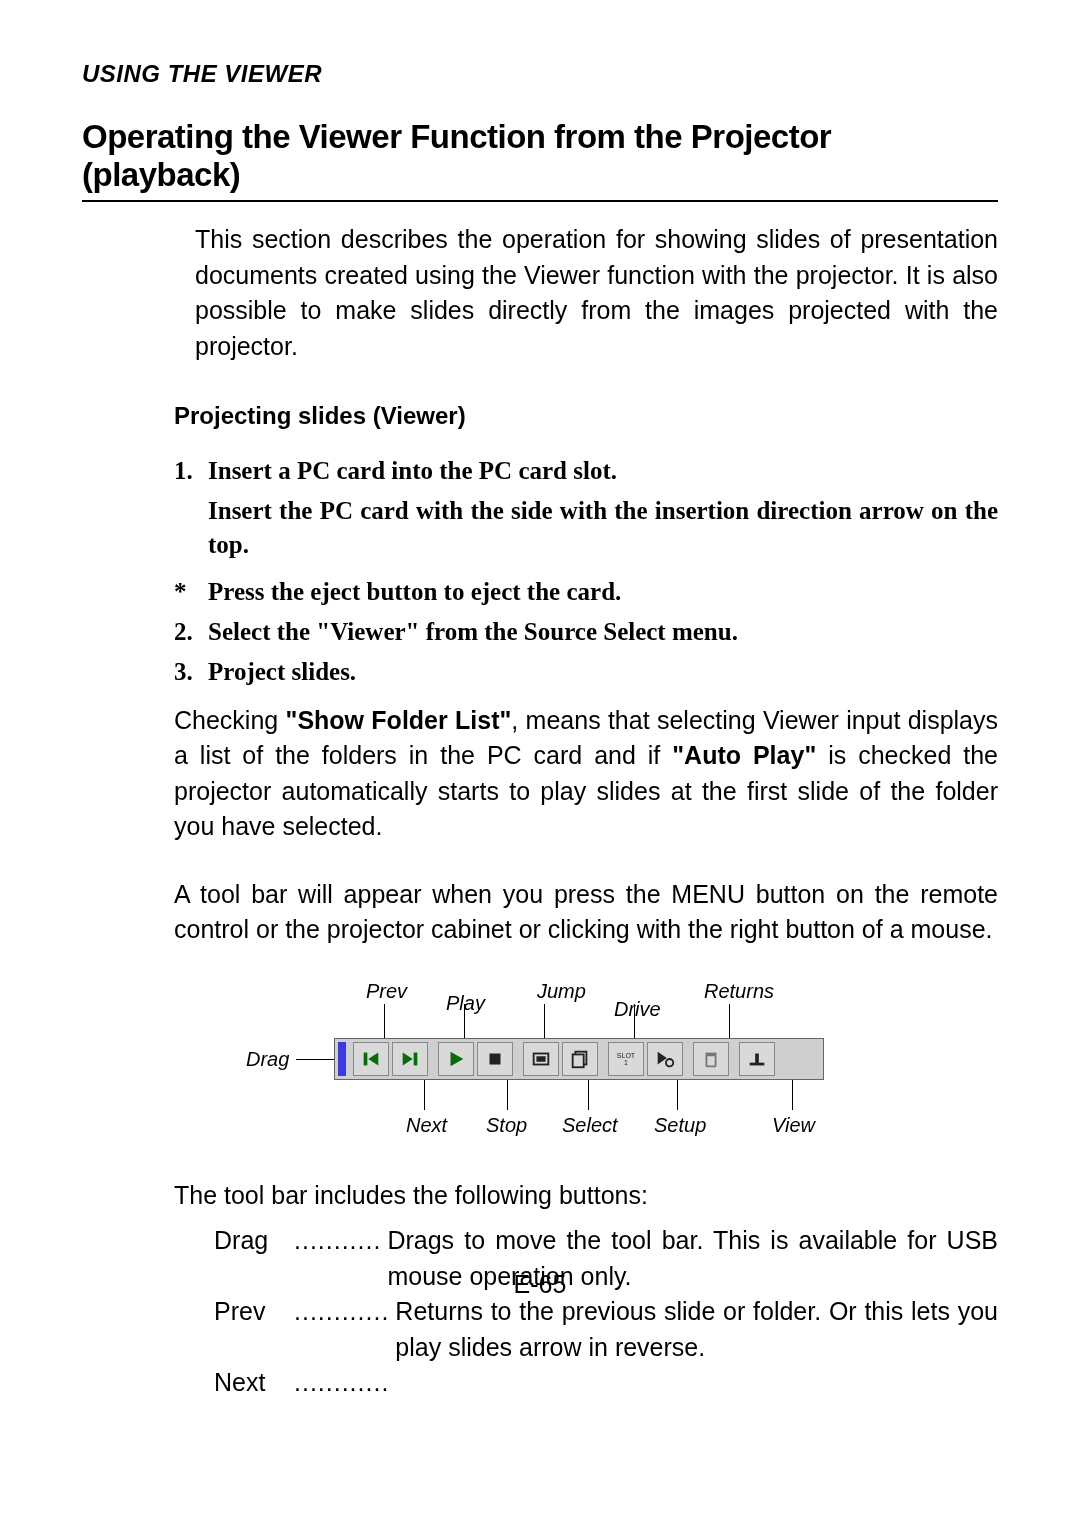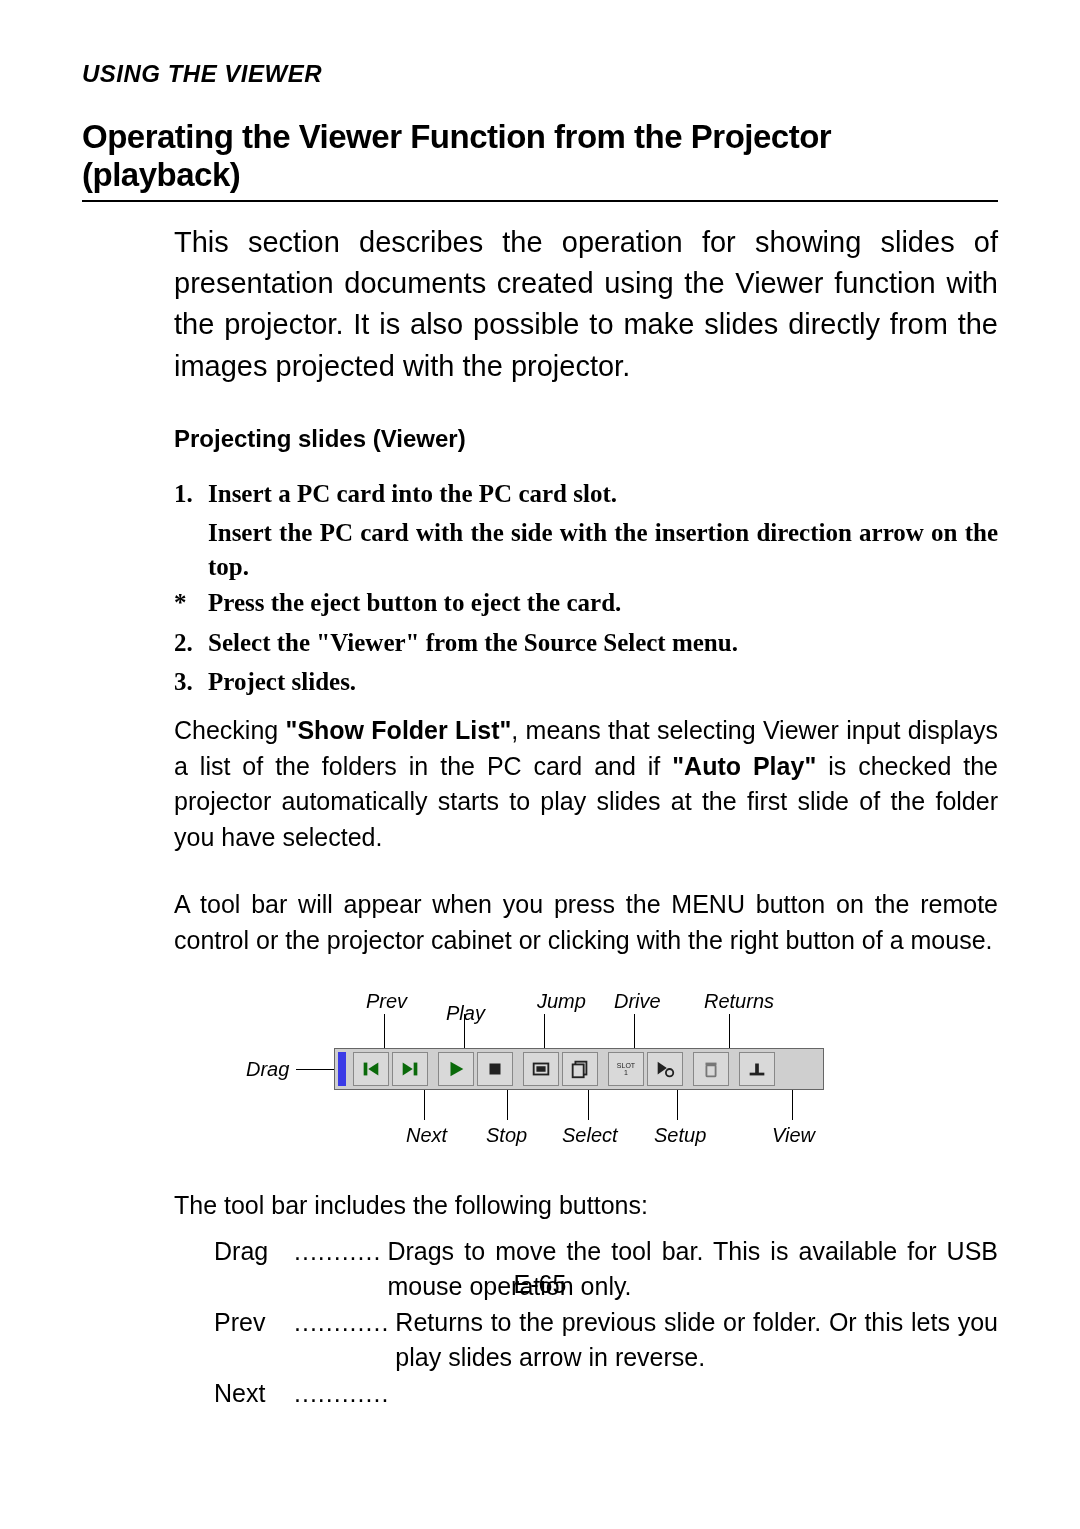--- a/index.html
+++ b/index.html
@@ -3,27 +3,27 @@
 <meta charset="utf-8">
 <style>
   * { box-sizing: border-box; margin: 0; padding: 0; }
   html, body { width: 1080px; height: 1529px; background: #fff; font-family: Arial, Helvetica, sans-serif; color: #000; }
   .page { width: 1080px; height: 1339px; padding: 60px 82px 0 82px; position: relative; }
   .header { font-style: italic; font-weight: 900; font-size: 24px; letter-spacing: 0.5px; margin-bottom: 30px; font-family: Arial, Helvetica, sans-serif; }
   .title-block { margin-bottom: 8px; }
   .title { font-weight: 900; font-size: 33px; letter-spacing: -0.5px; font-family: Arial, Helvetica, sans-serif; margin-top: 28px; }
   .rule { border: none; border-top: 2px solid #000; margin-top: 6px; margin-bottom: 20px; }
   .content { margin-left: 92px; margin-right: 0; }
-  .intro { font-size: 29px; line-height: 1.42; text-align: justify; margin-bottom: 38px; }
+  .intro { font-size: 25px; line-height: 1.42; text-align: justify; margin-bottom: 38px; margin-left: 21px; }
   .subhead { font-weight: 900; font-size: 24px; margin-bottom: 24px; font-family: Arial, Helvetica, sans-serif; }
   .steps { margin-left: 0; }
   .step { font-family: "Times New Roman", Times, serif; font-weight: bold; font-size: 25px; line-height: 1.35; margin-bottom: 6px; display: flex; }
   .step .num { width: 34px; flex-shrink: 0; }
   .step .txt { flex: 1; text-align: justify; }
-  .substep { font-family: "Times New Roman", Times, serif; font-weight: bold; font-size: 25px; line-height: 1.35; margin-left: 34px; margin-bottom: 2px; text-align: justify; }
+  .substep { font-family: "Times New Roman", Times, serif; font-weight: bold; font-size: 25px; line-height: 1.35; margin-left: 34px; margin-bottom: 14px; text-align: justify; }
   .body-p { font-size: 25px; line-height: 1.42; text-align: justify; margin-bottom: 32px; }
   .body-p .b { font-weight: bold; }
   .toolbar-fig { margin: 6px 0 28px 0; position: relative; width: 700px; height: 170px; margin-left: 40px; }
   .tl { position: absolute; font-style: italic; font-size: 20px; font-family: Arial, Helvetica, sans-serif; white-space: nowrap; }
   .leader { position: absolute; background: #000; }
   .tb { position: absolute; width: 490px; height: 42px; left: 120px; top: 58px; border: 1px solid #666; background: #cfcfcf; display: flex; align-items: center; padding: 3px; gap: 3px; }
   .drag-band { width: 8px; height: 34px; background: #3a3ae6; margin-right: 4px; }
   .btn { width: 36px; height: 34px; background: #d9d9d9; border: 1px solid #888; display: flex; align-items: center; justify-content: center; font-size: 16px; font-family: Arial, sans-serif; color: #222; }
   .btn svg { width: 22px; height: 22px; }
   .gap { width: 4px; }
@@ -78,21 +78,21 @@
       <span>Checking </span><span class="b">"Show Folder List"</span><span>, means that selecting Viewer input displays a list of the folders in the PC card and if </span><span class="b">"Auto Play"</span><span> is checked the projector automatically starts to play slides at the first slide of the folder you have selected.</span>
     </p>
 
     <p class="body-p">A tool bar will appear when you press the MENU button on the remote control or the projector cabinet or clicking with the right button of a mouse.</p>
 
     <div class="toolbar-fig">
 
       <span class="tl" style="left:152px; top:0;">Prev</span>
       <span class="tl" style="left:232px; top:12px;text-align:center;">Play</span>
       <span class="tl" style="left:305px; top:0;margin-left:18px;">Jump</span>
-      <span class="tl" style="left:400px; top:0;">Drive</span>
+      <span class="tl" style="left:400px; top:18px;">Drive</span>
       <span class="tl" style="left:490px; top:0;">Returns</span>
 
       <span class="leader" style="left:170px; top:24px; width:1px; height:34px;"></span>
       <span class="leader" style="left:250px; top:24px; width:1px; height:34px;"></span>
       <span class="leader" style="left:330px; top:24px; width:1px; height:34px;"></span>
       <span class="leader" style="left:420px; top:24px; width:1px; height:34px;"></span>
       <span class="leader" style="left:515px; top:24px; width:1px; height:34px;"></span>
 
       <span class="tl" style="left:32px; top:68px;">Drag</span>
       <span class="leader" style="left:82px; top:79px; width:40px; height:1px;"></span>

